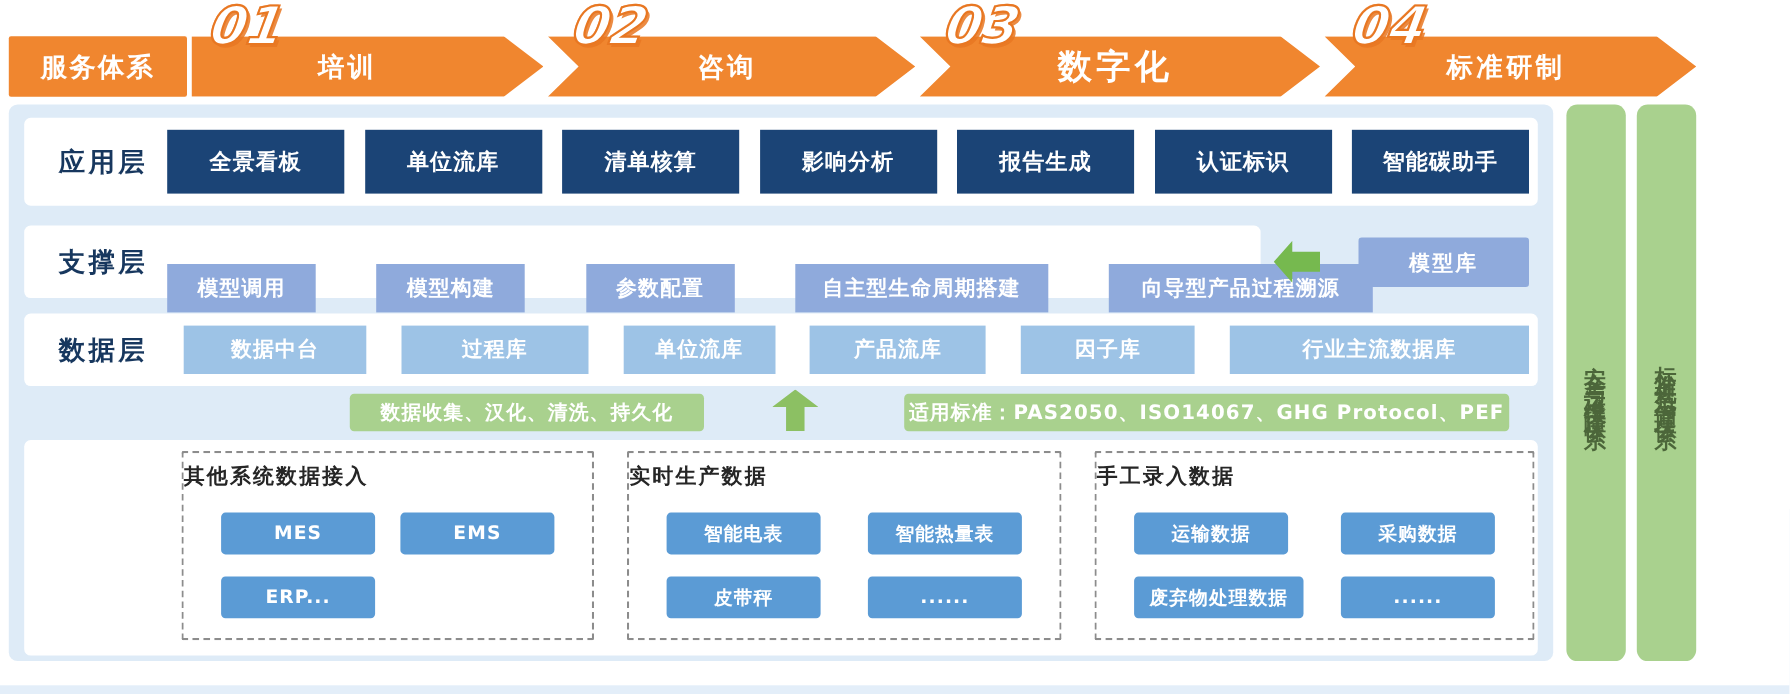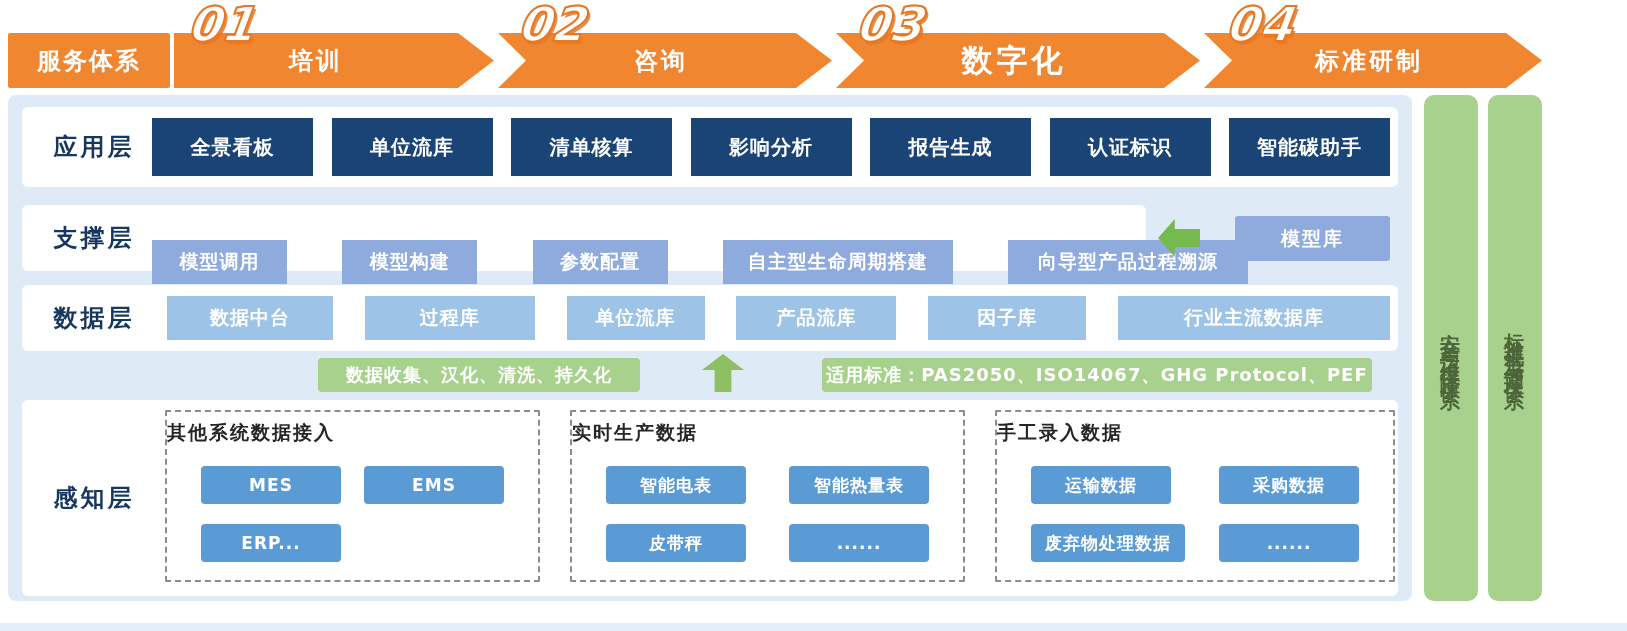--- a/index.html
+++ b/index.html
@@ -213,21 +213,20 @@
         <div class="box box-data" style="width:158px">因子库</div>
         <div class="box box-data" style="width:272px">行业主流数据库</div>
       </div>
     </div>
 
     <div class="green-bar gb-left">数据收集、汉化、清洗、持久化</div>
     <div class="arrow-up"></div>
     <div class="green-bar gb-right">适用标准：PAS2050、ISO14067、GHG Protocol、PEF</div>
 
     <div class="strip strip-perc">
-      <div class="layer-label">感知层</div>
 
       <div class="perc-group pg1">
         <div class="pg-title">其他系统数据接入</div>
         <div class="btn-row">
           <div class="perc-btn">MES</div>
           <div class="perc-btn">EMS</div>
         </div>
         <div class="btn-row">
           <div class="perc-btn">ERP...</div>
         </div>

